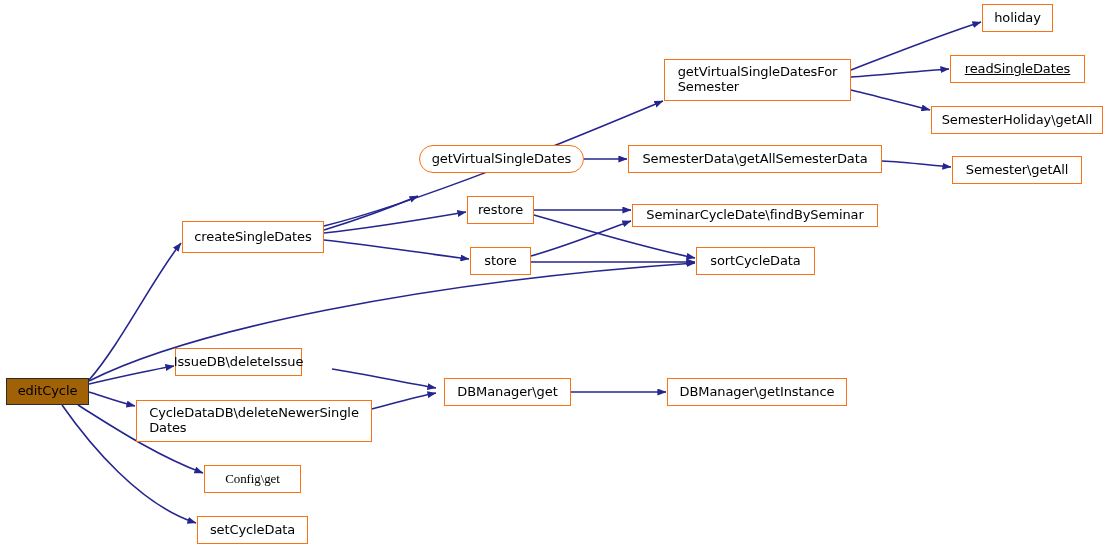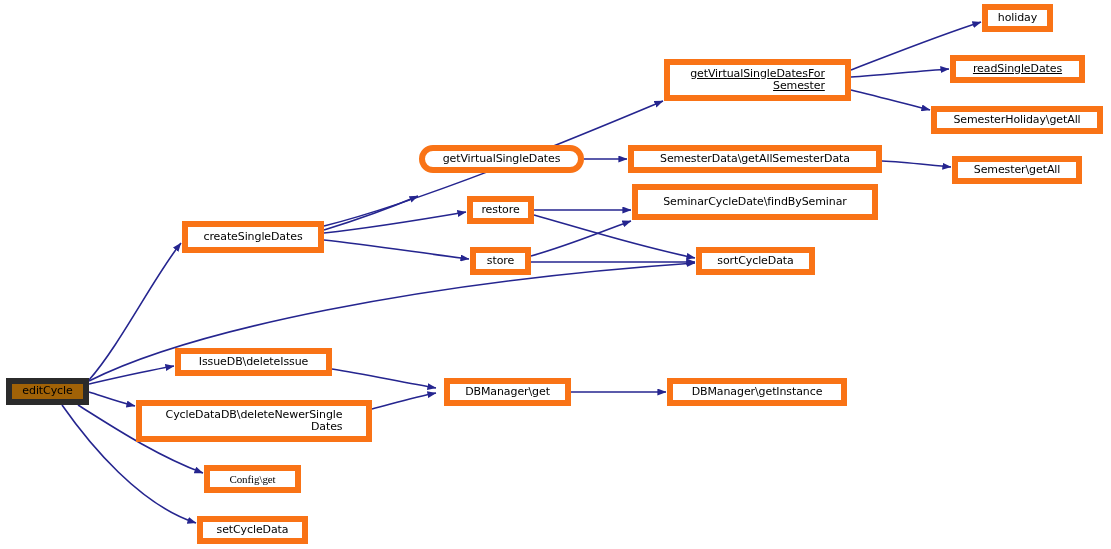--- a/index.html
+++ b/index.html
@@ -19,29 +19,29 @@
     position: absolute;
     left: 0;
     top: 0;
     width: 1111px;
     height: 549px;
     pointer-events: none;
   }
   .gnode {
     position: absolute;
     box-sizing: border-box;
-    border: 6px solid #f97316;
+    border: 1px solid #f97316;
     background: #ffffff;
     color: #000000;
-    font-size: 11px;
+    font-size: 13px;
     line-height: 1.12;
     display: flex;
     align-items: center;
     justify-content: center;
-    text-align: right;
+    text-align: left;
     white-space: pre-line;
     letter-spacing: -0.1px;
     z-index: 2;
   }
   .gnode.current {
     background: #a16207;
     border-color: #2b2b2b;
   }
 </style>
 </head>
@@ -78,32 +78,32 @@
         <path d="M 332,369 C 365,374 405,383 436,388" fill="none" stroke="#25258f" stroke-width="1.6" marker-end="url(#arrowhead)"></path>
         <path d="M 372,409 C 395,403 415,397 436,393" fill="none" stroke="#25258f" stroke-width="1.6" marker-end="url(#arrowhead)"></path>
         <path d="M 564,392 L 666,392" fill="none" stroke="#25258f" stroke-width="1.6" marker-end="url(#arrowhead)"></path>
       </g>
   </svg>
 
   <div id="nodes-group">
       <div class="gnode current" style="left: 6px; top: 378px; width: 83px; height: 27px;">editCycle</div>
       <div class="gnode" style="left: 182px; top: 221px; width: 142px; height: 32px;">createSingleDates</div>
       <div class="gnode" style="left: 419px; top: 145px; width: 165px; height: 28px; border-radius: 14px;">getVirtualSingleDates</div>
-      <div class="gnode" style="left: 664px; top: 59px; width: 187px; height: 42px; text-decoration: underline;">getVirtualSingleDatesFor
+      <div class="gnode" style="left: 664px; top: 59px; width: 187px; height: 42px;">getVirtualSingleDatesFor
 Semester</div>
       <div class="gnode" style="left: 982px; top: 4px; width: 71px; height: 28px;">holiday</div>
       <div class="gnode" style="left: 950px; top: 55px; width: 135px; height: 28px; text-decoration: underline;">readSingleDates</div>
       <div class="gnode" style="left: 931px; top: 106px; width: 172px; height: 28px;">SemesterHoliday\getAll</div>
       <div class="gnode" style="left: 628px; top: 145px; width: 254px; height: 28px;">SemesterData\getAllSemesterData</div>
       <div class="gnode" style="left: 952px; top: 156px; width: 130px; height: 28px;">Semester\getAll</div>
       <div class="gnode" style="left: 467px; top: 196px; width: 67px; height: 28px;">restore</div>
-      <div class="gnode" style="left: 632px; top: 184px; width: 246px; height: 36px;">SeminarCycleDate\findBySeminar</div>
+      <div class="gnode" style="left: 632px; top: 204px; width: 246px; height: 23px;">SeminarCycleDate\findBySeminar</div>
       <div class="gnode" style="left: 470px; top: 247px; width: 61px; height: 28px;">store</div>
       <div class="gnode" style="left: 696px; top: 247px; width: 119px; height: 28px;">sortCycleData</div>
-      <div class="gnode" style="left: 175px; top: 348px; width: 157px; height: 28px;">IssueDB\deleteIssue</div>
+      <div class="gnode" style="left: 175px; top: 348px; width: 127px; height: 28px;">IssueDB\deleteIssue</div>
       <div class="gnode" style="left: 437px; top: 378px; width: 127px; height: 28px; margin-left: 7px;">DBManager\get</div>
       <div class="gnode" style="left: 667px; top: 378px; width: 180px; height: 28px;">DBManager\getInstance</div>
       <div class="gnode" style="left: 136px; top: 400px; width: 236px; height: 42px;">CycleDataDB\deleteNewerSingle
 Dates</div>
       <div class="gnode" style="left: 204px; top: 465px; width: 97px; height: 28px; font-family: Liberation Serif, serif;">Config\get</div>
       <div class="gnode" style="left: 197px; top: 516px; width: 111px; height: 28px;">setCycleData</div>
     </div>
 
 </div>
 

